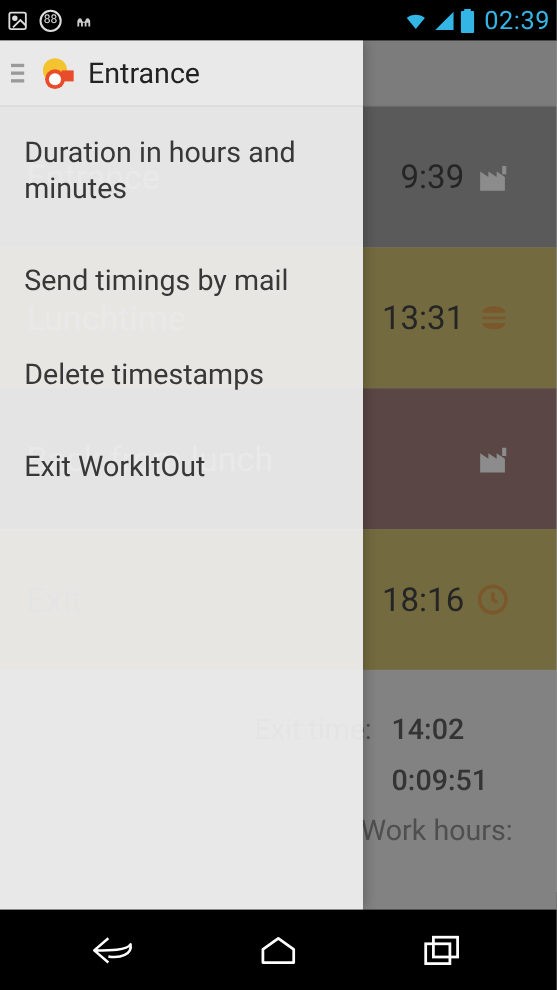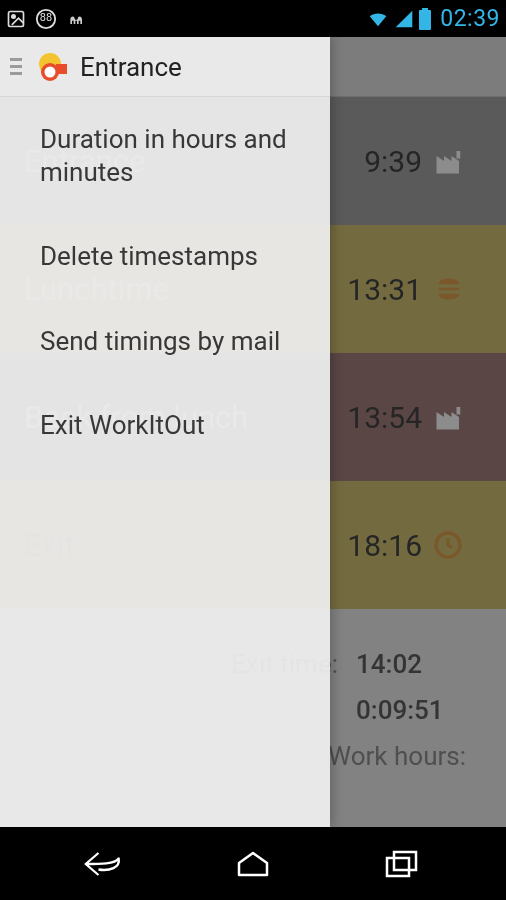--- a/index.html
+++ b/index.html
@@ -85,21 +85,21 @@
     background: rgba(233,233,233,0.95);
   }
   .drawer-header .burger { width:18px; display:flex; flex-direction:column; gap:4px; padding-left:2px;}
   .drawer-header .burger span{ height:3px; background:#9a9a9a; width:12px;}
   .drawer-header .app-icon {
     width:34px; height:34px; position:relative;
   }
   .drawer-header .title { font-size: 26px; color:#222; }
 
   .drawer-item {
-    padding: 26px 40px;
+    padding: 26px 22px;
     font-size: 26px;
     color: #383838;
     background: transparent;
     border:none;
     text-align:left;
     width:100%;
     line-height:1.25;
     font-family:inherit;
   }
 
@@ -187,21 +187,20 @@
       <span class="label">Lunchtime</span>
       <span class="time">13:31</span>
       <span class="row-icon">
         <svg width="34" height="28" viewBox="0 0 24 24" fill="#e0a050">
             <path d="M3 8c0-3 4-5 9-5s9 2 9 5H3zm0 3h18v2H3v-2zm0 5h18c0 3-4 5-9 5s-9-2-9-5z"></path>
           </svg>
       </span>
     </div>
     <div class="row backlunch">
       <span class="label">Back from lunch</span>
-      <span class="time">13:54</span>
       <span class="row-icon">
         <svg width="34" height="30" viewBox="0 0 24 24" fill="#fff">
             <path d="M2 22V8l6 4V8l6 4V8l6 4v10H2zM18 4h3v6h-3z"></path>
           </svg>
       </span>
     </div>
     <div class="row exit">
       <span class="label">Exit</span>
       <span class="time">18:16</span>
       <span class="row-icon">
@@ -240,22 +239,22 @@
       <svg width="34" height="34" viewBox="0 0 34 34">
         <circle cx="14" cy="14" r="11" fill="#f4c430"></circle>
         <circle cx="14" cy="22" r="9" fill="#e84c2b"></circle>
         <circle cx="14" cy="22" r="5.5" fill="#fff"></circle>
         <rect x="20" y="14" width="11" height="10" fill="#e84c2b"></rect>
       </svg>
     </div>
     <span class="title">Entrance</span>
   </div>
   <button class="drawer-item">Duration in hours and minutes</button>
+  <button class="drawer-item">Send timings by mail</button>
   <button class="drawer-item">Delete timestamps</button>
-  <button class="drawer-item">Send timings by mail</button>
   <button class="drawer-item">Exit WorkItOut</button>
 </div>
 
 <div class="nav-bar">
   <div class="nbtn">
     <svg width="44" height="32" viewBox="0 0 48 32" fill="none" stroke="#fff" stroke-width="2.5" stroke-linejoin="round">
         <path d="M18 4 L4 16 L18 28 M4 16 C 20 16 36 16 40 10 C 42 20 30 24 18 22"></path>
       </svg>
   </div>
   <div class="nbtn">

